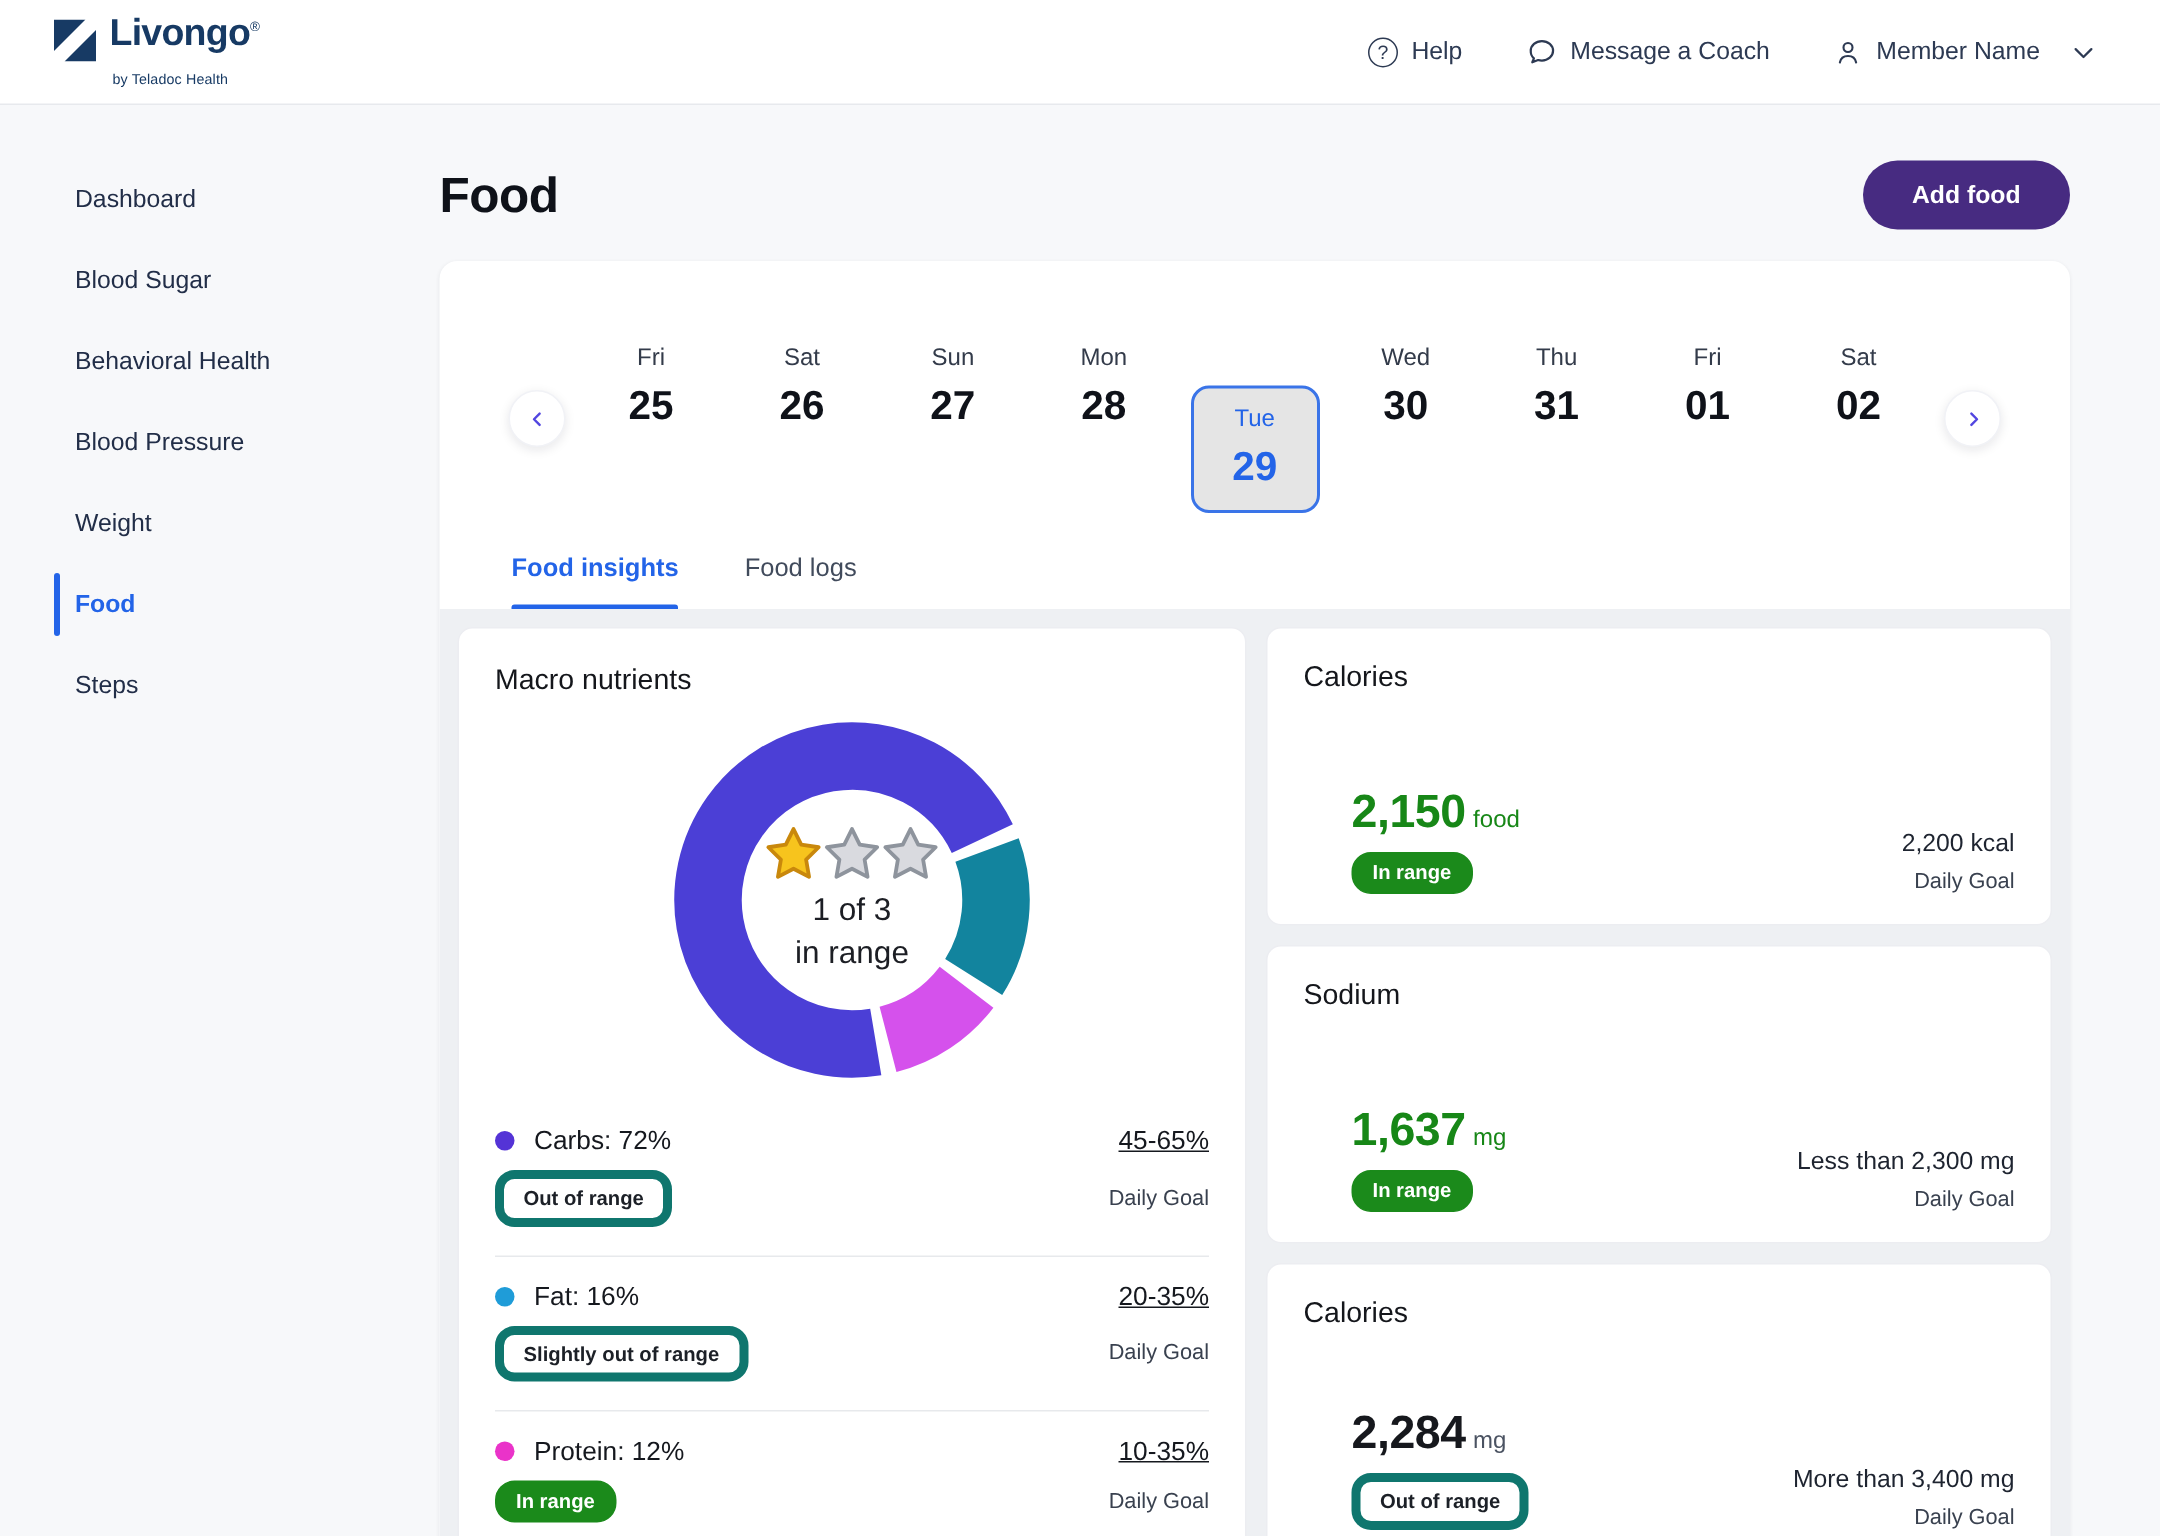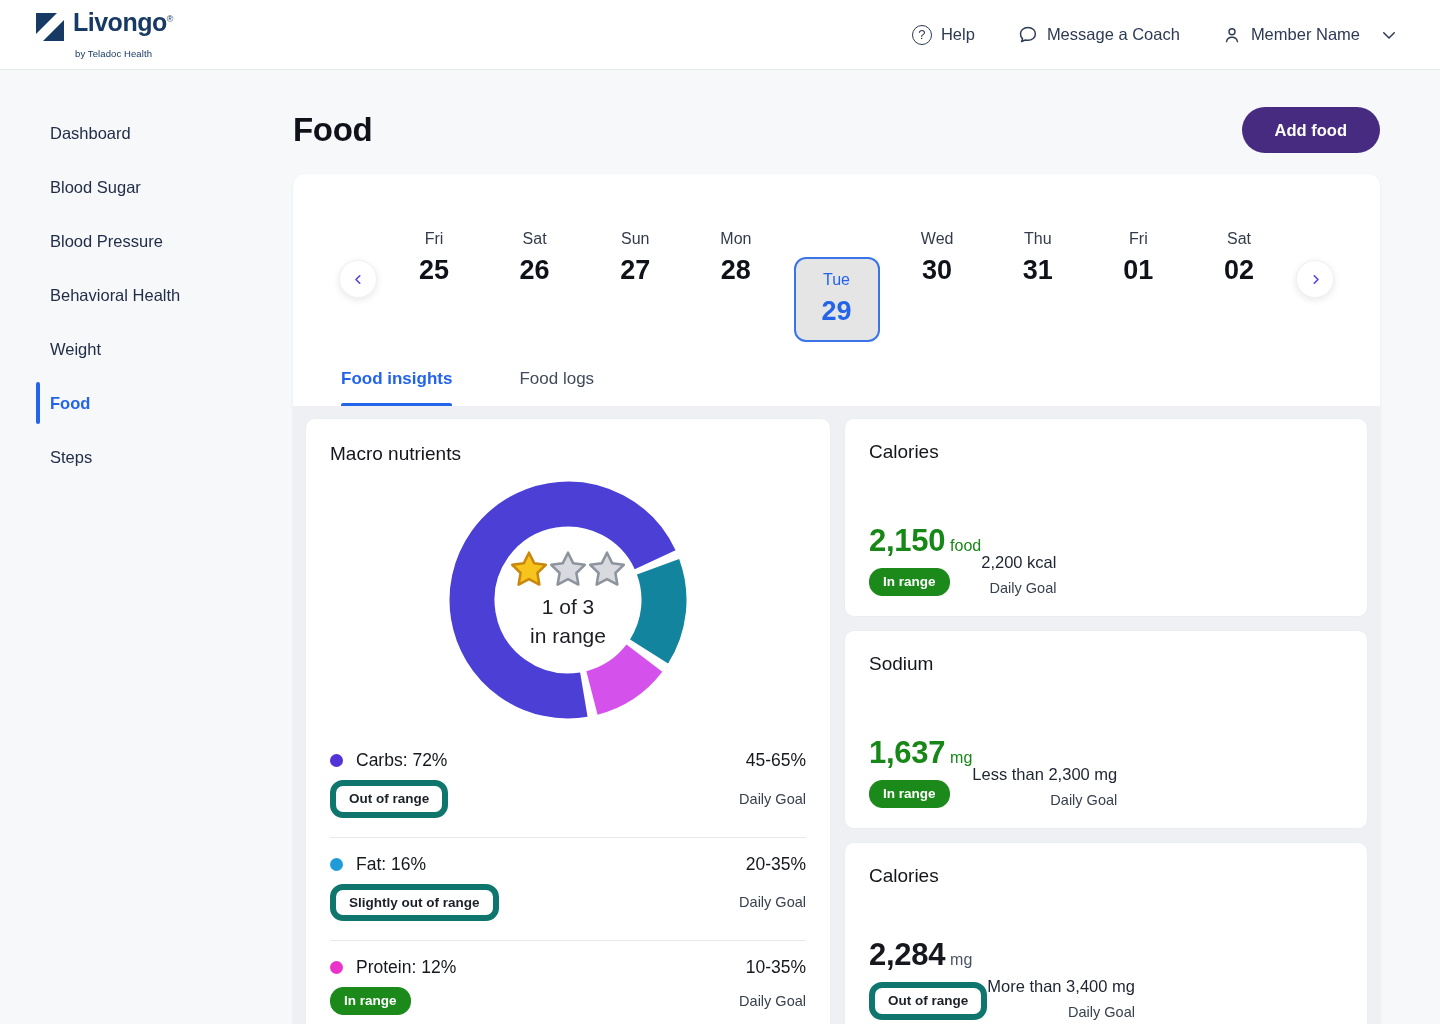--- a/index.html
+++ b/index.html
@@ -68,21 +68,21 @@
   .days { flex:1; display:flex; justify-content:space-between; padding:0 14px; }
   .day {
     width:86px; padding:12px 0 13px; text-align:center;
     border:2px solid transparent; border-radius:12px; cursor:pointer;
   }
   .day .dow { font-size:16px; color:#333b4a; margin-bottom:7px; }
   .day .num { font-size:27px; font-weight:bold; color:#0f1219; }
   .day.selected { background:#e5e5e5; border-color:#3a74e8;margin-top:41px; }
   .day.selected .dow, .day.selected .num { color:#2364e8; }
 
-  .tabs { display:flex; gap:67px; padding:27px 48px 0; }
+  .tabs { display:flex; gap:44px; padding:27px 48px 0; }
   .tab {
     font-size:17px; color:#414b5c; padding-bottom:17px; position:relative; cursor:pointer;
   }
   .tab.active { color:#2364e8; font-weight:bold; }
   .tab.active::after {
     content:""; position:absolute; left:0; right:0; bottom:0; height:3px;
     background:#2364e8; border-radius:2px 2px 0 0;
   }
 
   .panel-body { background:#eef0f3; padding:12px; display:flex; gap:13px; }
@@ -98,37 +98,37 @@
   }
   .stars { display:flex; gap:1px; margin-bottom:5px; }
   .center-line { font-size:21px; color:#1c1e24; line-height:1.35; }
 
   .legend { margin-top:14px; }
   .legend-row { padding:16px 0 19px; }
   .legend-row + .legend-row { border-top:1px solid #e7e9ec; }
   .legend-top { display:flex; justify-content:space-between; align-items:center; }
   .legend-left { display:flex; align-items:center; gap:13px; font-size:17.5px; color:#15181e; }
   .dot { width:13px; height:13px; border-radius:50%; flex-shrink:0; }
-  .legend-range { font-size:17.5px; color:#15181e; }
+  .legend-range { font-size:17.5px; color:#15181e;text-decoration:underline; }
   .legend-bottom { display:flex; justify-content:space-between; align-items:center; margin-top:9px; }
   .badge {
     display:inline-block; font-size:13.5px; font-weight:bold;
     border-radius:13px; padding:4px 13px; line-height:1.3;
   }
   .badge-outline { background:#fff; border:6px solid #0f766e; color:#1c2027; }
   .badge-good { background:#1b8a1b; border:1px solid #1b8a1b; color:#fff; }
   .goal-label { font-size:14.5px; color:#39414f; }
 
   
   .right-col { flex:1; display:flex; flex-direction:column; gap:13px; }
   .stat-card {
     flex:1; padding:22px 24px 20px;
     display:flex; flex-direction:column; justify-content:space-between;
   }
-  .stat-bottom { display:flex; align-items:flex-end; }
+  .stat-bottom { display:flex; justify-content:space-between; align-items:flex-end;margin-left:32px; }
   .stat-value-row { display:flex; align-items:baseline; gap:5px; }
   .stat-value { font-size:31px; font-weight:bold; letter-spacing:-0.3px; }
   .stat-unit { font-size:16px; }
   .stat-card.good .stat-value, .stat-card.good .stat-unit { color:#178717; }
   .stat-card.neutral .stat-value { color:#16181d; }
   .stat-card.neutral .stat-unit { color:#4b5362; }
   .stat-badge-wrap { margin-top:9px; }
   .stat-right { text-align:right; }
   .stat-goal { font-size:16.5px; color:#1e2430; }
   .stat-goal-label { font-size:14.5px; color:#39414f; margin-top:8px; }
@@ -169,22 +169,22 @@
       <polyline points="5,9 12,16 19,9"></polyline>
     </svg>
   </nav>
 </header>
 
 <div class="layout">
 
   <aside class="sidebar">
     <div class="side-item">Dashboard</div>
     <div class="side-item">Blood Sugar</div>
+    <div class="side-item">Behavioral Health</div>
     <div class="side-item">Blood Pressure</div>
-    <div class="side-item">Behavioral Health</div>
     <div class="side-item">Weight</div>
     <div class="side-item active">Food</div>
     <div class="side-item">Steps</div>
   </aside>
 
   <main class="content">
     <div class="page-head">
       <h1 class="page-title">Food</h1>
       <button class="add-btn">Add food</button>
     </div>

